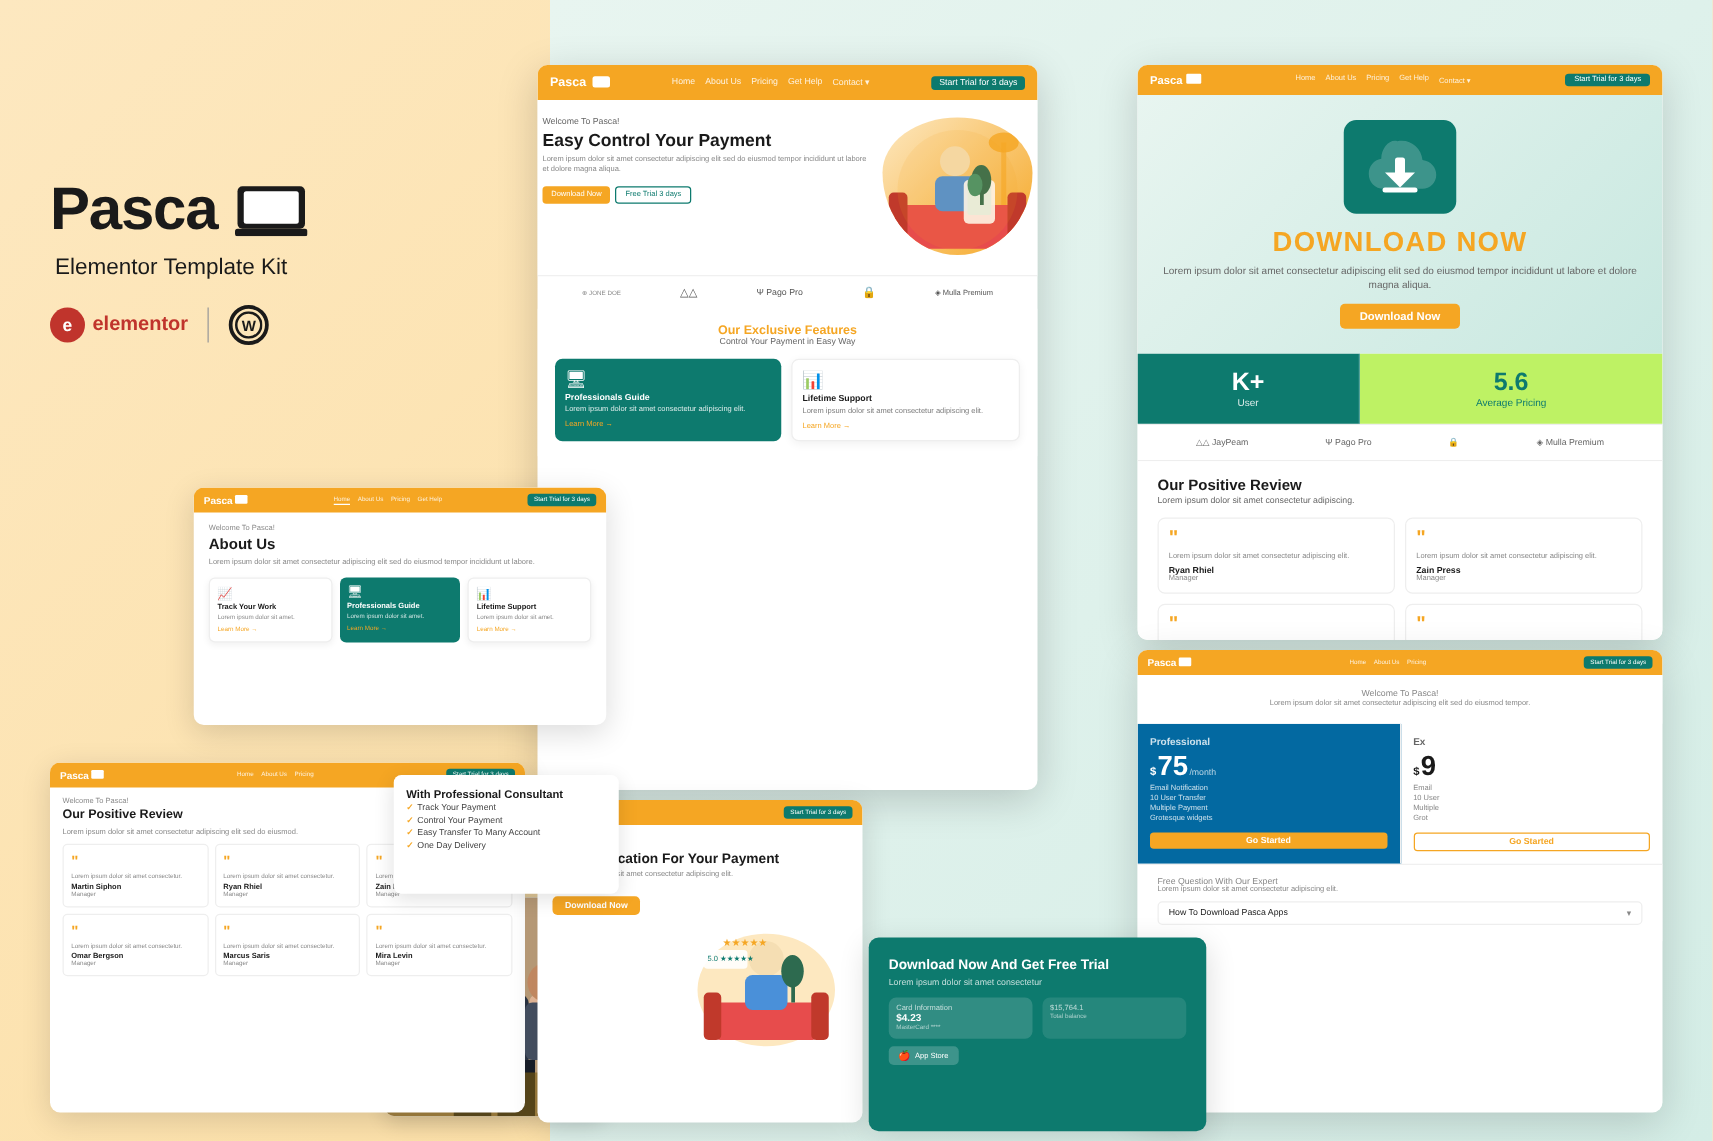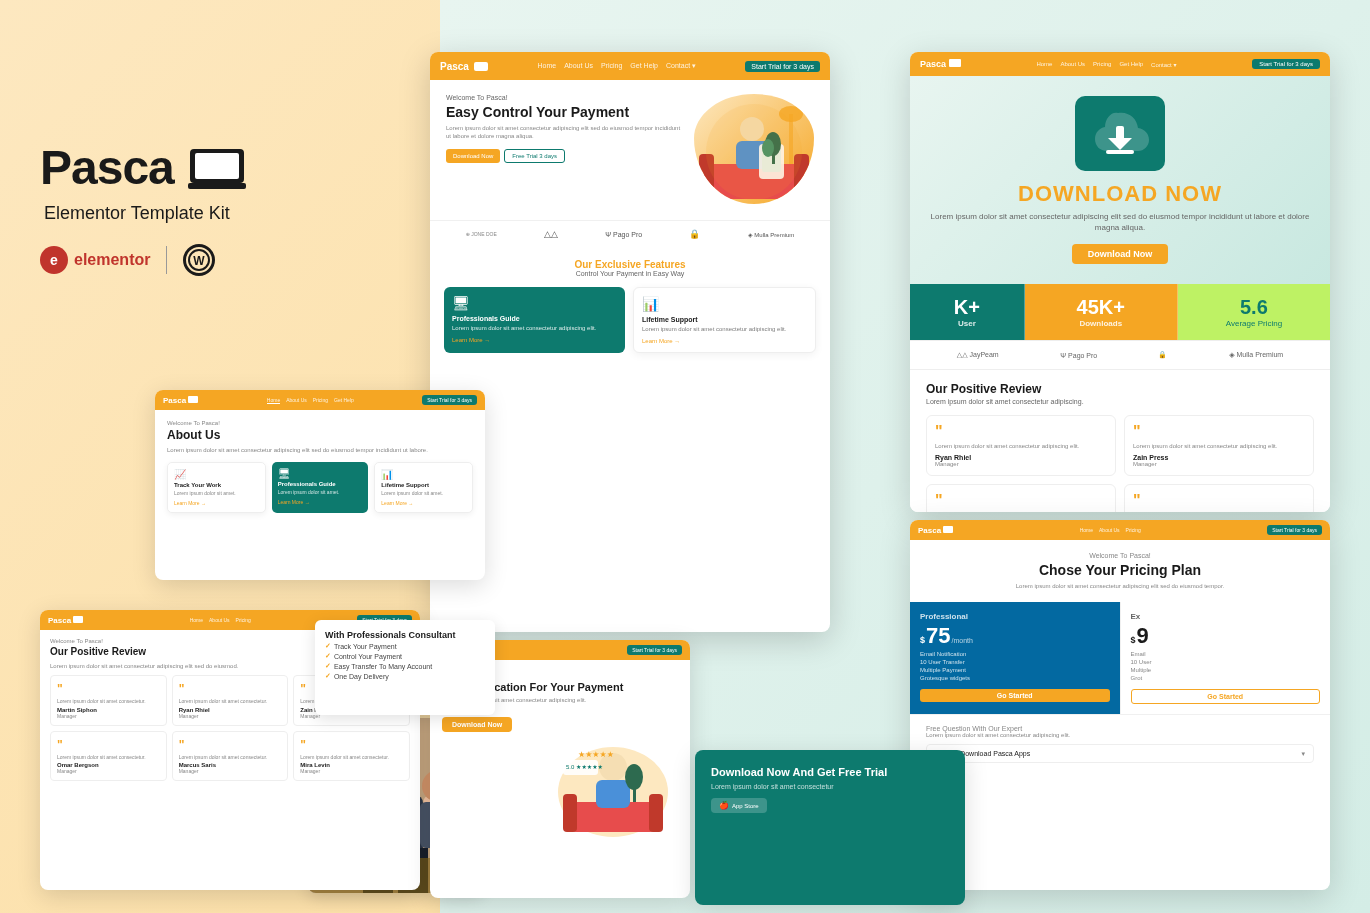--- a/index.html
+++ b/index.html
@@ -117,21 +117,21 @@
       color: #fff;
       border: none;
       border-radius: 3px;
       font-size: 7px;
       padding: 2px 6px;
     }
 
     
     .mockup-hero {
       background: #fff;
-      padding: 14px 16px;
+      padding: 14px 4px;
       display: flex;
       gap: 10px;
       min-height: 140px;
     }
     .hero-text-col { flex: 1; }
     .hero-welcome { font-size: 7px; color: #666; }
     .hero-title { font-size: 14px; font-weight: 800; color: #1a1a1a; line-height: 1.2; margin: 3px 0; }
     .hero-desc { font-size: 6px; color: #888; line-height: 1.4; margin-bottom: 8px; }
     .hero-btns { display: flex; gap: 4px; }
     .btn-primary-sm {
@@ -265,21 +265,21 @@
       flex: 1;
       padding: 12px;
       text-align: center;
       border-right: 1px solid rgba(255,255,255,0.3);
     }
     .stat-box:last-child { border-right: none; }
     .stat-box-teal { background: #0d7a6e; }
     .stat-box-orange { background: #f5a623; }
     .stat-box-light { background: #bef264; }
     .stat-number { font-size: 20px; font-weight: 900; color: #fff; }
-    .stat-label { font-size: 8px; color: rgba(255,255,255,0.85); font-weight: bold; }
+    .stat-label { font-size: 8px; color: rgba(255,255,255,0.85); }
     .stat-number-dark { font-size: 20px; font-weight: 900; color: #0d7a6e; }
     .stat-label-dark { font-size: 8px; color: #0d7a6e; }
 
     
     .partners-strip {
       display: flex;
       justify-content: space-around;
       align-items: center;
       padding: 10px 16px;
       background: #fff;
@@ -729,21 +729,21 @@
         <div class="review-quote-sm">"</div>
         <div class="review-text-sm">Lorem ipsum dolor sit amet consectetur.</div>
         <div class="review-name-sm">Mira Levin</div>
         <div class="review-role-sm">Manager</div>
       </div>
     </div>
   </div>
 </div>
 
 <div class="mockup-consultant">
-  <div class="consultant-title">With Professionals Consultant</div>
+  <div class="consultant-title">With Professional Consultant</div>
   <div class="consultant-item">
     <span class="check-mark">✓</span>
     <span>Track Your Payment</span>
   </div>
   <div class="consultant-item">
     <span class="check-mark">✓</span>
     <span>Control Your Payment</span>
   </div>
   <div class="consultant-item">
     <span class="check-mark">✓</span>
@@ -799,24 +799,20 @@
     </div>
     <div class="download-title">DOWNLOAD NOW</div>
     <div class="download-desc">Lorem ipsum dolor sit amet consectetur adipiscing elit sed do eiusmod tempor incididunt ut labore et dolore magna aliqua.</div>
     <button class="download-btn">Download Now</button>
   </div>
 
   <div class="stats-section">
     <div class="stat-box stat-box-teal" style="flex:0.7;">
       <div class="stat-number">K+</div>
       <div class="stat-label">User</div>
-    </div>
-    <div class="stat-box stat-box-orange">
-      <div class="stat-number">45K+</div>
-      <div class="stat-label">Downloads</div>
     </div>
     <div class="stat-box stat-box-light">
       <div class="stat-number-dark">5.6</div>
       <div class="stat-label-dark">Average Pricing</div>
     </div>
   </div>
 
   <div class="partners-strip">
     <span class="partner-item">△△ JayPeam</span>
     <span class="partner-item">Ψ Pago Pro</span>
@@ -859,21 +855,20 @@
     <div style="display:flex;gap:6px;">
       <span style="font-size:5px;color:rgba(255,255,255,0.85);">Home</span>
       <span style="font-size:5px;color:rgba(255,255,255,0.85);">About Us</span>
       <span style="font-size:5px;color:rgba(255,255,255,0.85);">Pricing</span>
     </div>
     <button class="nav-btn-teal" style="font-size:5px;padding:2px 5px;">Start Trial for 3 days</button>
   </div>
 
   <div class="pricing-header">
     <div class="pricing-welcome">Welcome To Pasca!</div>
-    <div class="pricing-title">Chose Your Pricing Plan</div>
     <div class="pricing-desc">Lorem ipsum dolor sit amet consectetur adipiscing elit sed do eiusmod tempor.</div>
   </div>
 
   <div class="pricing-cards-row">
     <div class="pricing-card pricing-card-teal">
       <div class="pricing-card-name-white">Professional</div>
       <div class="pricing-price">
         <span class="price-dollar price-white">$</span>
         <span class="price-amount price-white">75</span>
         <span class="price-period price-period-white">/month</span>
@@ -938,19 +933,30 @@
         <text x="18" y="47" font-size="6" fill="#0d7a6e">5.0 ★★★★★</text>
       </svg>
     </div>
   </div>
 </div>
 
 <div class="mockup-download-green">
   <div class="dl-green-title">Download Now And Get Free Trial</div>
   <div class="dl-green-sub">Lorem ipsum dolor sit amet consectetur</div>
 
+  <div style="display:flex;gap:8px;margin-top:4px;">
+    <div style="background:rgba(255,255,255,0.15);border-radius:6px;padding:6px;flex:1;">
+      <div style="font-size:6px;color:rgba(255,255,255,0.7);">Card Information</div>
+      <div style="font-size:8px;color:#fff;font-weight:700;">$4.23</div>
+      <div style="font-size:5px;color:rgba(255,255,255,0.6);">MasterCard ****</div>
+    </div>
+    <div style="background:rgba(255,255,255,0.1);border-radius:6px;padding:6px;flex:1;">
+      <div style="font-size:6px;color:rgba(255,255,255,0.7);">$15,764.1</div>
+      <div style="font-size:5px;color:rgba(255,255,255,0.6);">Total balance</div>
+    </div>
+  </div>
   <div style="display:flex;gap:6px;margin-top:6px;">
     <div style="background:rgba(255,255,255,0.2);border-radius:4px;padding:3px 8px;display:flex;align-items:center;gap:3px;">
       <span style="font-size:8px;color:#fff;">🍎</span>
       <span style="font-size:6px;color:#fff;">App Store</span>
     </div>
   </div>
 </div>
 
 </body></html>

